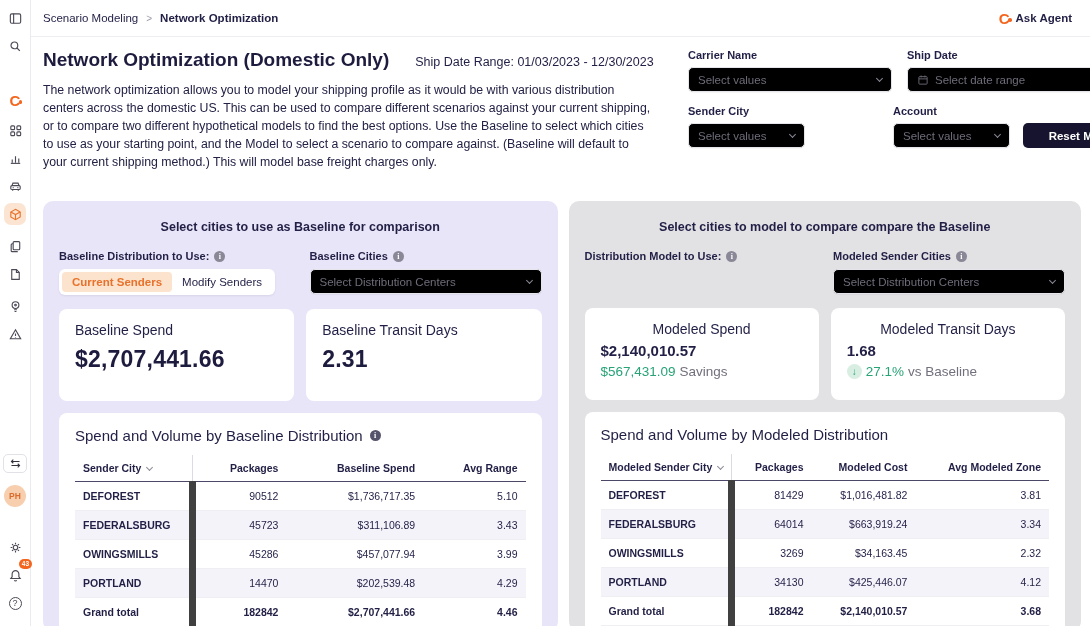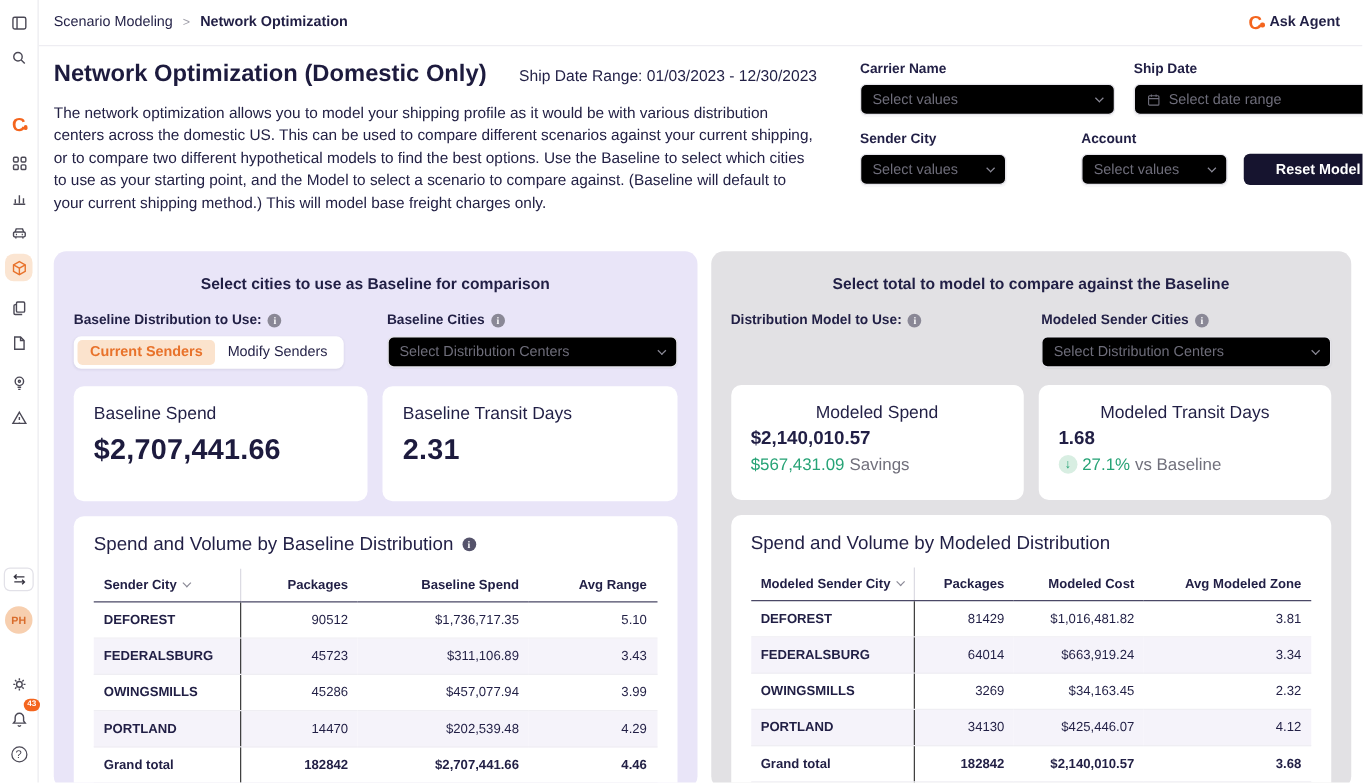--- a/index.html
+++ b/index.html
@@ -49,21 +49,21 @@
   .filter-row { display:flex; align-items:flex-end; margin-bottom:13px; }
   .field { display:flex; flex-direction:column; gap:6px; }
   .field > label { font-size:11px; font-weight:bold; }
   .select { height:25px; background:#000000; border:1px solid #E6E5EB; border-radius:5px;
     display:flex; align-items:center; gap:6px; padding:0 9px; font-size:11.5px; color:#6E6D7A;
     box-shadow:0 1px 1px rgba(30,28,60,.04); cursor:pointer; }
   .select .ph { flex:1; white-space:nowrap; overflow:hidden; }
   .chev { display:inline-block; width:5px; height:5px; border-right:1.3px solid #8B8A97;
     border-bottom:1.3px solid #8B8A97; transform:rotate(45deg); margin-bottom:2px; flex:none; }
   .w204 { width:204px; } .w117 { width:117px; } .mr15 { margin-right:15px; }
-  .ml57 { margin-left:60px; } .ml13 { margin-left:13px; }
+  .ml57 { margin-left:88px; } .ml13 { margin-left:13px; }
   .reset-btn { height:25px; width:119px; background:#16142F; color:#fff; border:none; border-radius:5px;
     font-size:11.5px; font-weight:bold; font-family:inherit; cursor:pointer; }
 
   
   .panels { display:flex; gap:11px; margin:30px 9px 0 12px; align-items:flex-start; }
   .panel { border-radius:10px; padding:14px 16px; height:430px; overflow:hidden; }
   .panel.baseline { background:#E9E5F8; width:515px; }
   .panel.model { background:#E2E1E4; width:513px; }
   .panel-heading { text-align:center; font-size:12.5px; font-weight:bold; margin:5px 0 16px; }
   .controls { display:flex; justify-content:space-between; align-items:flex-start; }
@@ -90,21 +90,21 @@
   .muted { color:#71707C; }
   .delta-circle { width:15px; height:15px; border-radius:50%; background:#D8EEE2; color:#27A376;
     font-size:10px; display:inline-flex; align-items:center; justify-content:center; flex:none; }
 
   .table-card { background:#fff; border-radius:8px; padding:14px 16px; margin-top:12px; height:235px; }
   .table-title { font-size:15px; display:flex; align-items:center; gap:7px; margin-bottom:11px; }
   table { width:100%; border-collapse:collapse; font-size:10.5px; }
   th { font-weight:bold; text-align:right; padding:7px 8px; border-bottom:1.5px solid #4A4866; white-space:nowrap; }
   th:first-child { text-align:left; border-right:1px solid #DCDBE3; width:26%; }
   td { text-align:right; padding:8px; border-bottom:1px solid #EFEEF3; }
-  td:first-child { text-align:left; font-weight:bold; border-right:1px solid #404040; }
+  td:first-child { text-align:left; font-weight:bold; border-right:7px solid #404040; }
   tr.stripe td { background:#F5F3FA; }
   tr.total td { font-weight:bold; }
   .sort-chev { margin-left:6px; }
 
   svg { display:block; }
 </style>
 </head>
 <body>
 
 <nav class="sidebar">
@@ -352,21 +352,21 @@
                   <td>$2,707,441.66</td>
                   <td>4.46</td>
                 </tr>
               </tbody>
             </table>
           </div>
       </div>
     </section>
 
     <section class="panel model">
-      <div class="panel-heading">Select total to model to compare against the Baseline</div>
+      <div class="panel-heading">Select cities to model to compare compare the Baseline</div>
       <div class="controls">
         <div class="ctrl">
           <span class="ctrl-label">
             <span>Distribution Model to Use:</span>
             <span class="info-dot">i</span>
           </span>
         </div>
         <div class="ctrl">
           <span class="ctrl-label">
             <span>Modeled Sender Cities</span>

